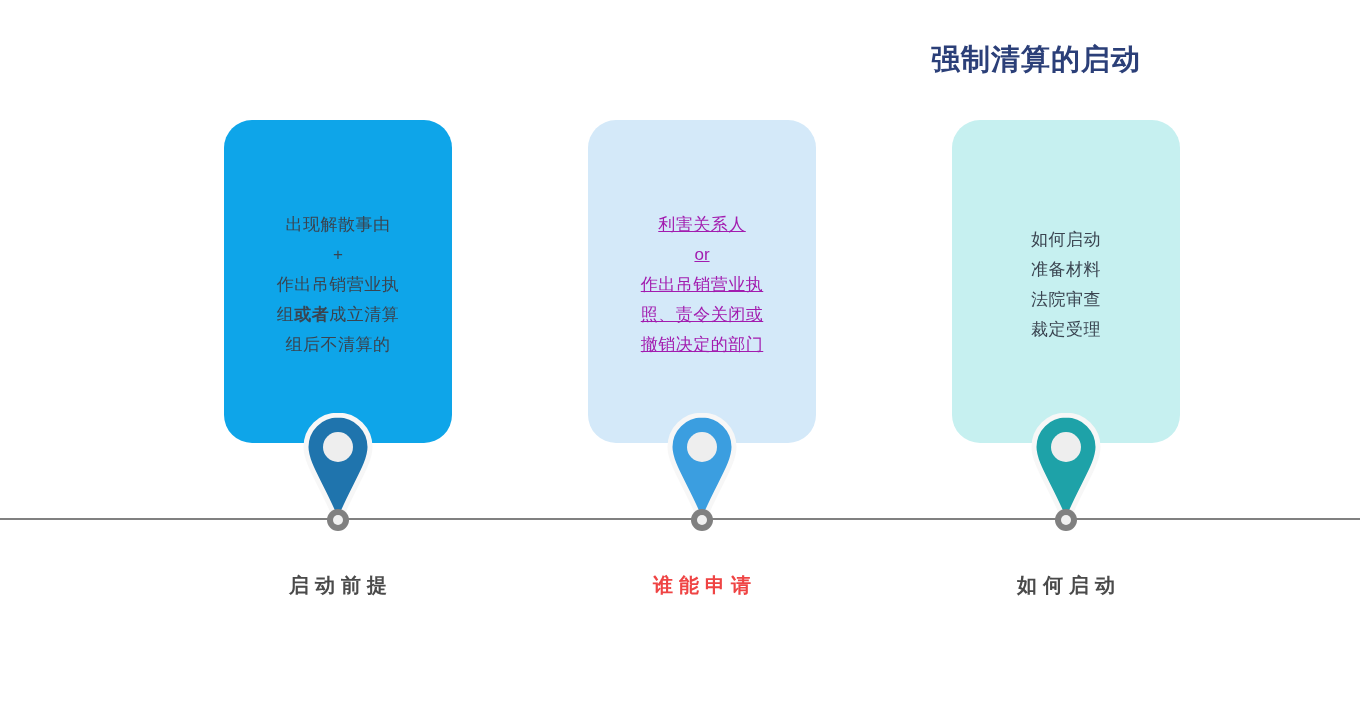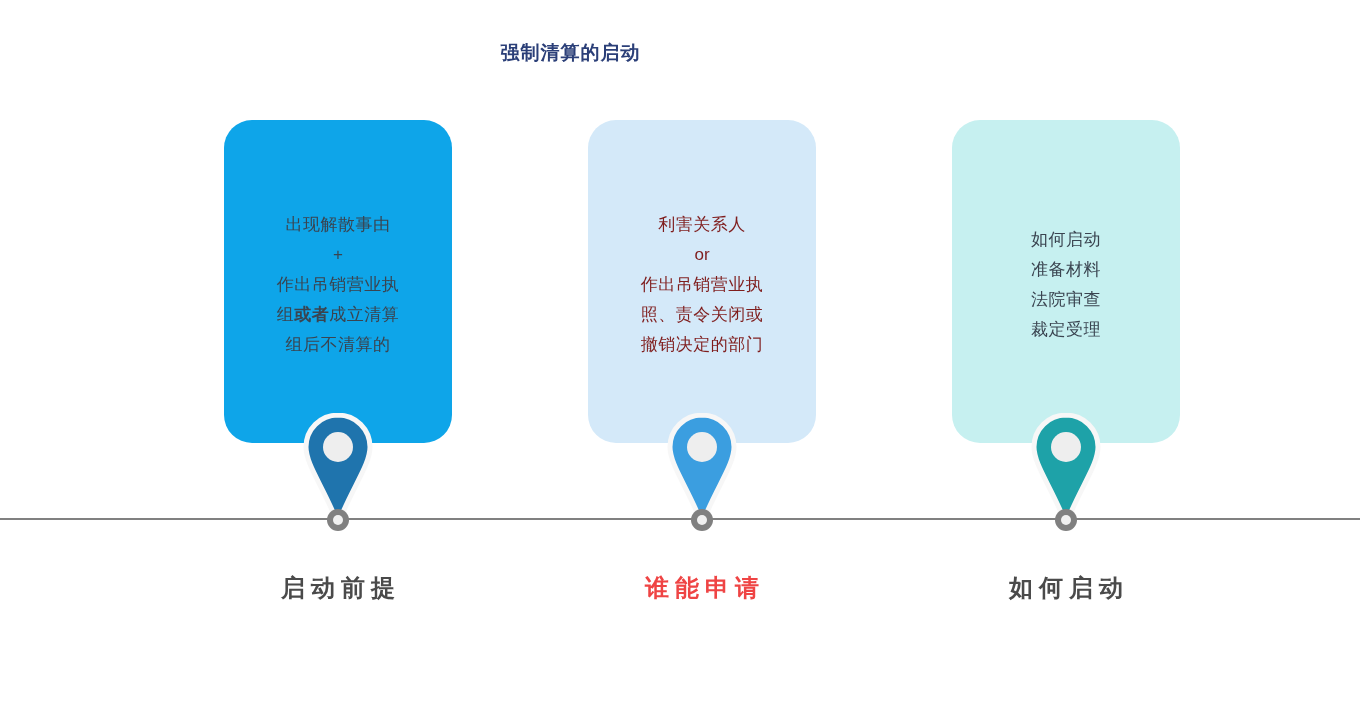--- a/index.html
+++ b/index.html
@@ -20,22 +20,22 @@
     width: 1360px;
     height: 702px;
   }
 
   
   .title {
     position: absolute;
     top: 42px;
     left: 0;
     width: 1141px;
-    text-align: center;
-    font-size: 19px;
+    text-align: right;
+    font-size: 29px;
     font-weight: bold;
     color: #2b3f78;
     letter-spacing: 1px;
     line-height: 1.2;
     white-space: nowrap;
   }
 
   
   .timeline-line {
     position: absolute;
@@ -126,21 +126,21 @@
     background: #f0f0f0;
   }
 
   
   .col-label {
     position: absolute;
     top: 572px;
     left: 0;
     width: 300px;
     text-align: center;
-    font-size: 24px;
+    font-size: 20px;
     font-weight: bold;
     color: #4a4a4a;
     letter-spacing: 6px;
     text-indent: 6px;
     line-height: 1.3;
     white-space: nowrap;
   }
 </style>
 </head>
 <body style="background: rgb(255, 255, 255);">
@@ -166,21 +166,21 @@
         <path class="pin-body" d="M36 3 C18.3 3 4 17.3 4 35 C4 52 20 73 33.3 105.5 C34.2 107.8 37.8 107.8 38.7 105.5 C52 73 68 52 68 35 C68 17.3 53.7 3 36 3 Z" fill="#1f74ad" stroke="#f7f7f7" stroke-width="5"></path>
         <circle class="pin-hole" cx="36" cy="35" r="15" fill="#eeeeee"></circle>
       </svg>
     </div>
     <div class="node" style="background: rgb(128, 128, 128);"></div>
     <div class="col-label" style="color: rgb(74, 74, 74);">启动前提</div>
   </div>
 
   <div class="column col-2">
     <div class="card fill-2" style="background: rgb(212, 233, 249);">
-      <div class="card-text pos-high" style="color: #7f1d1d;">
+      <div class="card-text pos-high" style="color: #a21caf; text-decoration: underline;">
           <div>利害关系人</div>
           <div class="latin">or</div>
           <div>作出吊销营业执</div>
           <div>照、责令关闭或</div>
           <div>撤销决定的部门</div>
         </div>
     </div>
     <div class="pin-wrap">
       <svg class="pin-svg" viewBox="0 0 72 112">
         <path class="pin-body" d="M36 3 C18.3 3 4 17.3 4 35 C4 52 20 73 33.3 105.5 C34.2 107.8 37.8 107.8 38.7 105.5 C52 73 68 52 68 35 C68 17.3 53.7 3 36 3 Z" fill="#3b9ee0" stroke="#f7f7f7" stroke-width="5"></path>

